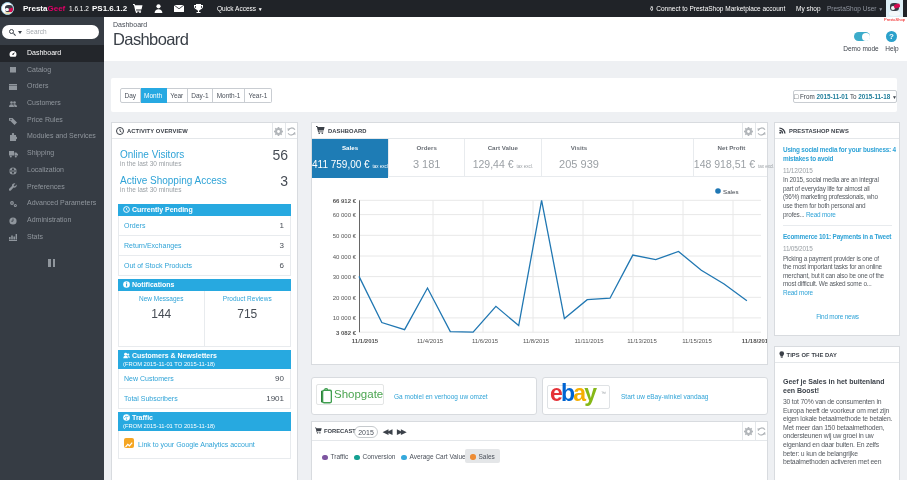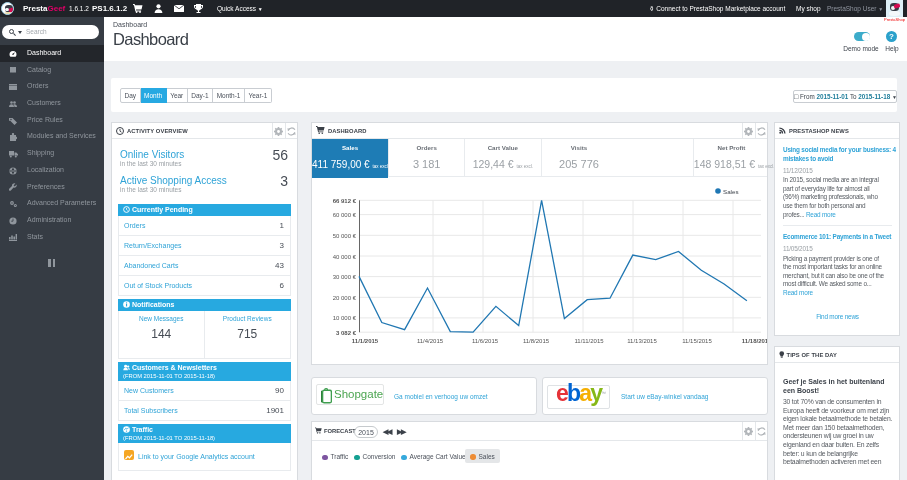--- a/index.html
+++ b/index.html
@@ -207,35 +207,31 @@
           </svg>Currently Pending</div>
       <div class="lrow">
           <span class="lab">Orders</span>
           <span class="val">1</span>
         </div>
       <div class="lrow">
           <span class="lab">Return/Exchanges</span>
           <span class="val">3</span>
         </div>
       <div class="lrow">
-          <span class="lab">Abandoned Carts</span>
-          <span class="val">43</span>
-        </div>
-      <div class="lrow">
           <span class="lab">Out of Stock Products</span>
           <span class="val">6</span>
         </div>
     </div>
     <div class="sect" style="margin-top:3px;">
       <div class="banner cyan" style="line-height:10px;"><svg style="vertical-align:-1px; margin-right:2px;" width="7" height="7" viewBox="0 0 8 8">
             <circle cx="4" cy="4" r="3.8" fill="#fff"></circle>
             <rect x="3.4" y="3.2" width="1.3" height="3" fill="#27a9e0"></rect>
             <rect x="3.4" y="1.6" width="1.3" height="1.1" fill="#27a9e0"></rect>
           </svg>Notifications</div>
-      <div style="border:1px solid #e8ebee; border-top:none; height:48px; position:relative;">
+      <div style="border:1px solid #e8ebee; border-top:none; height:56px; position:relative;">
         <div style="position:absolute; left:0; top:0; width:50%; height:100%; border-right:1px solid #e8ebee; text-align:center;">
           <div style="font-size:6.5px; color:#2fa3d7; margin-top:4px;">New Messages</div>
           <div style="font-size:12px; color:#464c55; margin-top:5px;">144</div>
         </div>
         <div style="position:absolute; right:0; top:0; width:50%; height:100%; text-align:center;">
           <div style="font-size:6.5px; color:#2fa3d7; margin-top:4px;">Product Reviews</div>
           <div style="font-size:12px; color:#464c55; margin-top:5px;">715</div>
         </div>
       </div>
     </div>
@@ -293,21 +289,21 @@
       <div class="abs statc" style="left:76.2px; top:0; width:76px; height:38px; text-align:center; border-left:1px solid #e8ebee;">
         <div style="font-size:6.2px; font-weight:bold; color:#6a6f76; margin-top:5px;">Orders</div>
         <div style="font-size:11px; color:#9ba0a5; margin-top:7px;">3 181</div>
       </div>
       <div class="abs statc" style="left:152.3px; top:0; width:76px; height:38px; text-align:center; border-left:1px solid #e8ebee;">
         <div style="font-size:6.2px; font-weight:bold; color:#6a6f76; margin-top:5px;">Cart Value</div>
         <div style="font-size:10.5px; color:#9ba0a5; margin-top:7px; white-space:nowrap;">129,44 € <span style="font-size:4.5px;">tax excl.</span></div>
       </div>
       <div class="abs statc" style="left:228.5px; top:0; width:76px; height:38px; text-align:center; border-left:1px solid #e8ebee;">
         <div style="font-size:6.2px; font-weight:bold; color:#6a6f76; margin-top:5px;">Visits</div>
-        <div style="font-size:11px; color:#9ba0a5; margin-top:7px;">205 776</div>
+        <div style="font-size:11px; color:#9ba0a5; margin-top:7px;">205 939</div>
       </div>
       <div class="abs statc" style="left:380.8px; top:0; width:76.2px; height:38px; text-align:center; border-left:1px solid #e8ebee;">
         <div style="font-size:6.2px; font-weight:bold; color:#6a6f76; margin-top:5px;">Net Profit</div>
         <div style="font-size:10.5px; color:#9ba0a5; margin-top:7px; white-space:nowrap;">148 918,51 € <span style="font-size:4.5px;">tax excl.</span></div>
       </div>
     </div>
     <svg width="455" height="184" viewBox="0 0 455 184" style="display:block; margin-top:2px;">
 
       <g stroke="#e8e8e8" stroke-width="1">
         <line x1="47" y1="21.3" x2="449" y2="21.3"></line>
@@ -366,21 +362,21 @@
         <rect x="2.6" y="3.2" width="8.8" height="12.6" rx="1.6" fill="none" stroke="#3f9e4f" stroke-width="1.4"></rect>
         <path d="M4.8 3V2.2c0-.9 2.6-.9 2.6 0V3" fill="none" stroke="#3f9e4f" stroke-width="1.2"></path>
       </svg>
       <span class="abs" style="left:17px; top:3px; font-size:11.5px; color:#4ca551;">Shopgate</span>
     </div>
     <span class="lnk abs" style="left:82px; top:15px; font-size:6.5px; white-space:nowrap;">Ga mobiel en verhoog uw omzet</span>
   </div>
 
   <div class="panel" style="left:438px; top:360px; width:226px; height:38px; border-radius:3px;">
     <div class="abs" style="left:4px; top:7px; width:63px; height:24px; border:1px solid #dfe2e5; border-radius:2px; background:#fff;">
-      <span class="abs" style="left:8px; top:-6px; font-size:23px; font-weight:bold; letter-spacing:-1.8px;"><span style="color:#e53238;">e</span><span style="color:#0064d2;">b</span><span style="color:#f5af02;">a</span><span style="color:#86b817;">y</span></span>
+      <span class="abs" style="left:2px; top:-6px; font-size:23px; font-weight:bold; letter-spacing:-1.8px;"><span style="color:#e53238;">e</span><span style="color:#0064d2;">b</span><span style="color:#f5af02;">a</span><span style="color:#86b817;">y</span></span>
       <span class="abs" style="left:53px; top:4px; font-size:5px; color:#9aa0a5;">™</span>
     </div>
     <span class="lnk abs" style="left:78px; top:15px; font-size:6.5px; white-space:nowrap;">Start uw eBay-winkel vandaag</span>
   </div>
 
   <div class="panel" style="left:207px; top:404px; width:457px; height:59px; border-bottom:none;">
     <div class="phead" style="height:19px; line-height:19px; padding-left:3px; letter-spacing:0;"><svg style="vertical-align:-1px; margin-right:2px;" width="7" height="7" viewBox="0 0 9 8">
           <path fill="#3b4048" d="M0 0h1.4l.4 1h6.8l-.9 3.6H2.6l.2.9h4.6v.8H2.1L.9 1H0z"></path>
           <circle cx="3.2" cy="7.2" r="0.8" fill="#3b4048"></circle>
           <circle cx="6.3" cy="7.2" r="0.8" fill="#3b4048"></circle>

